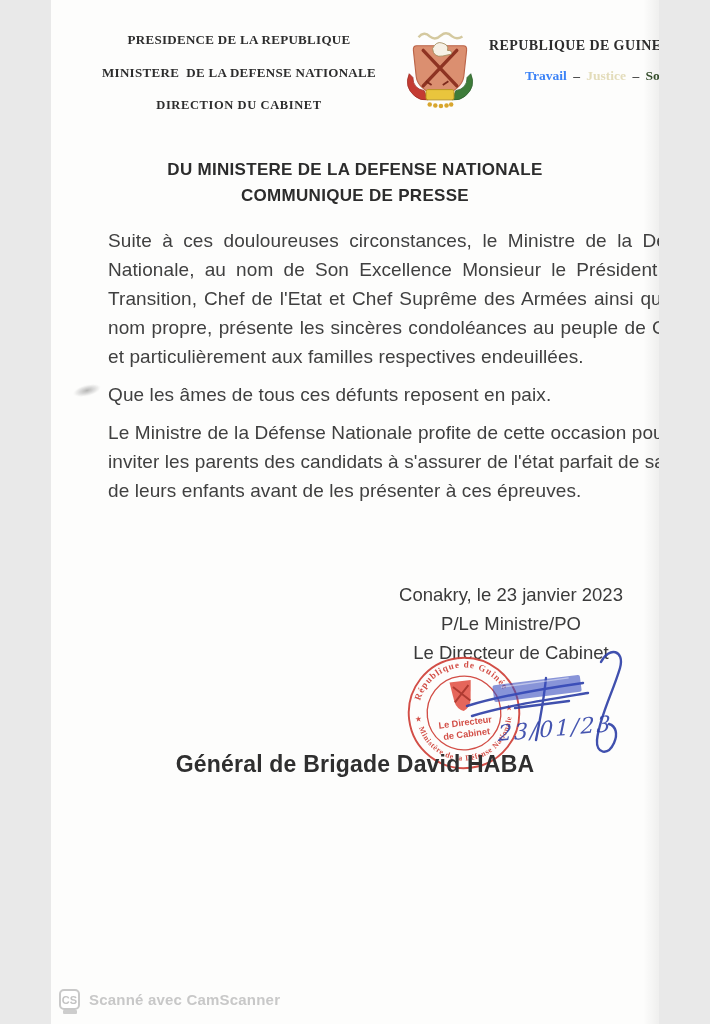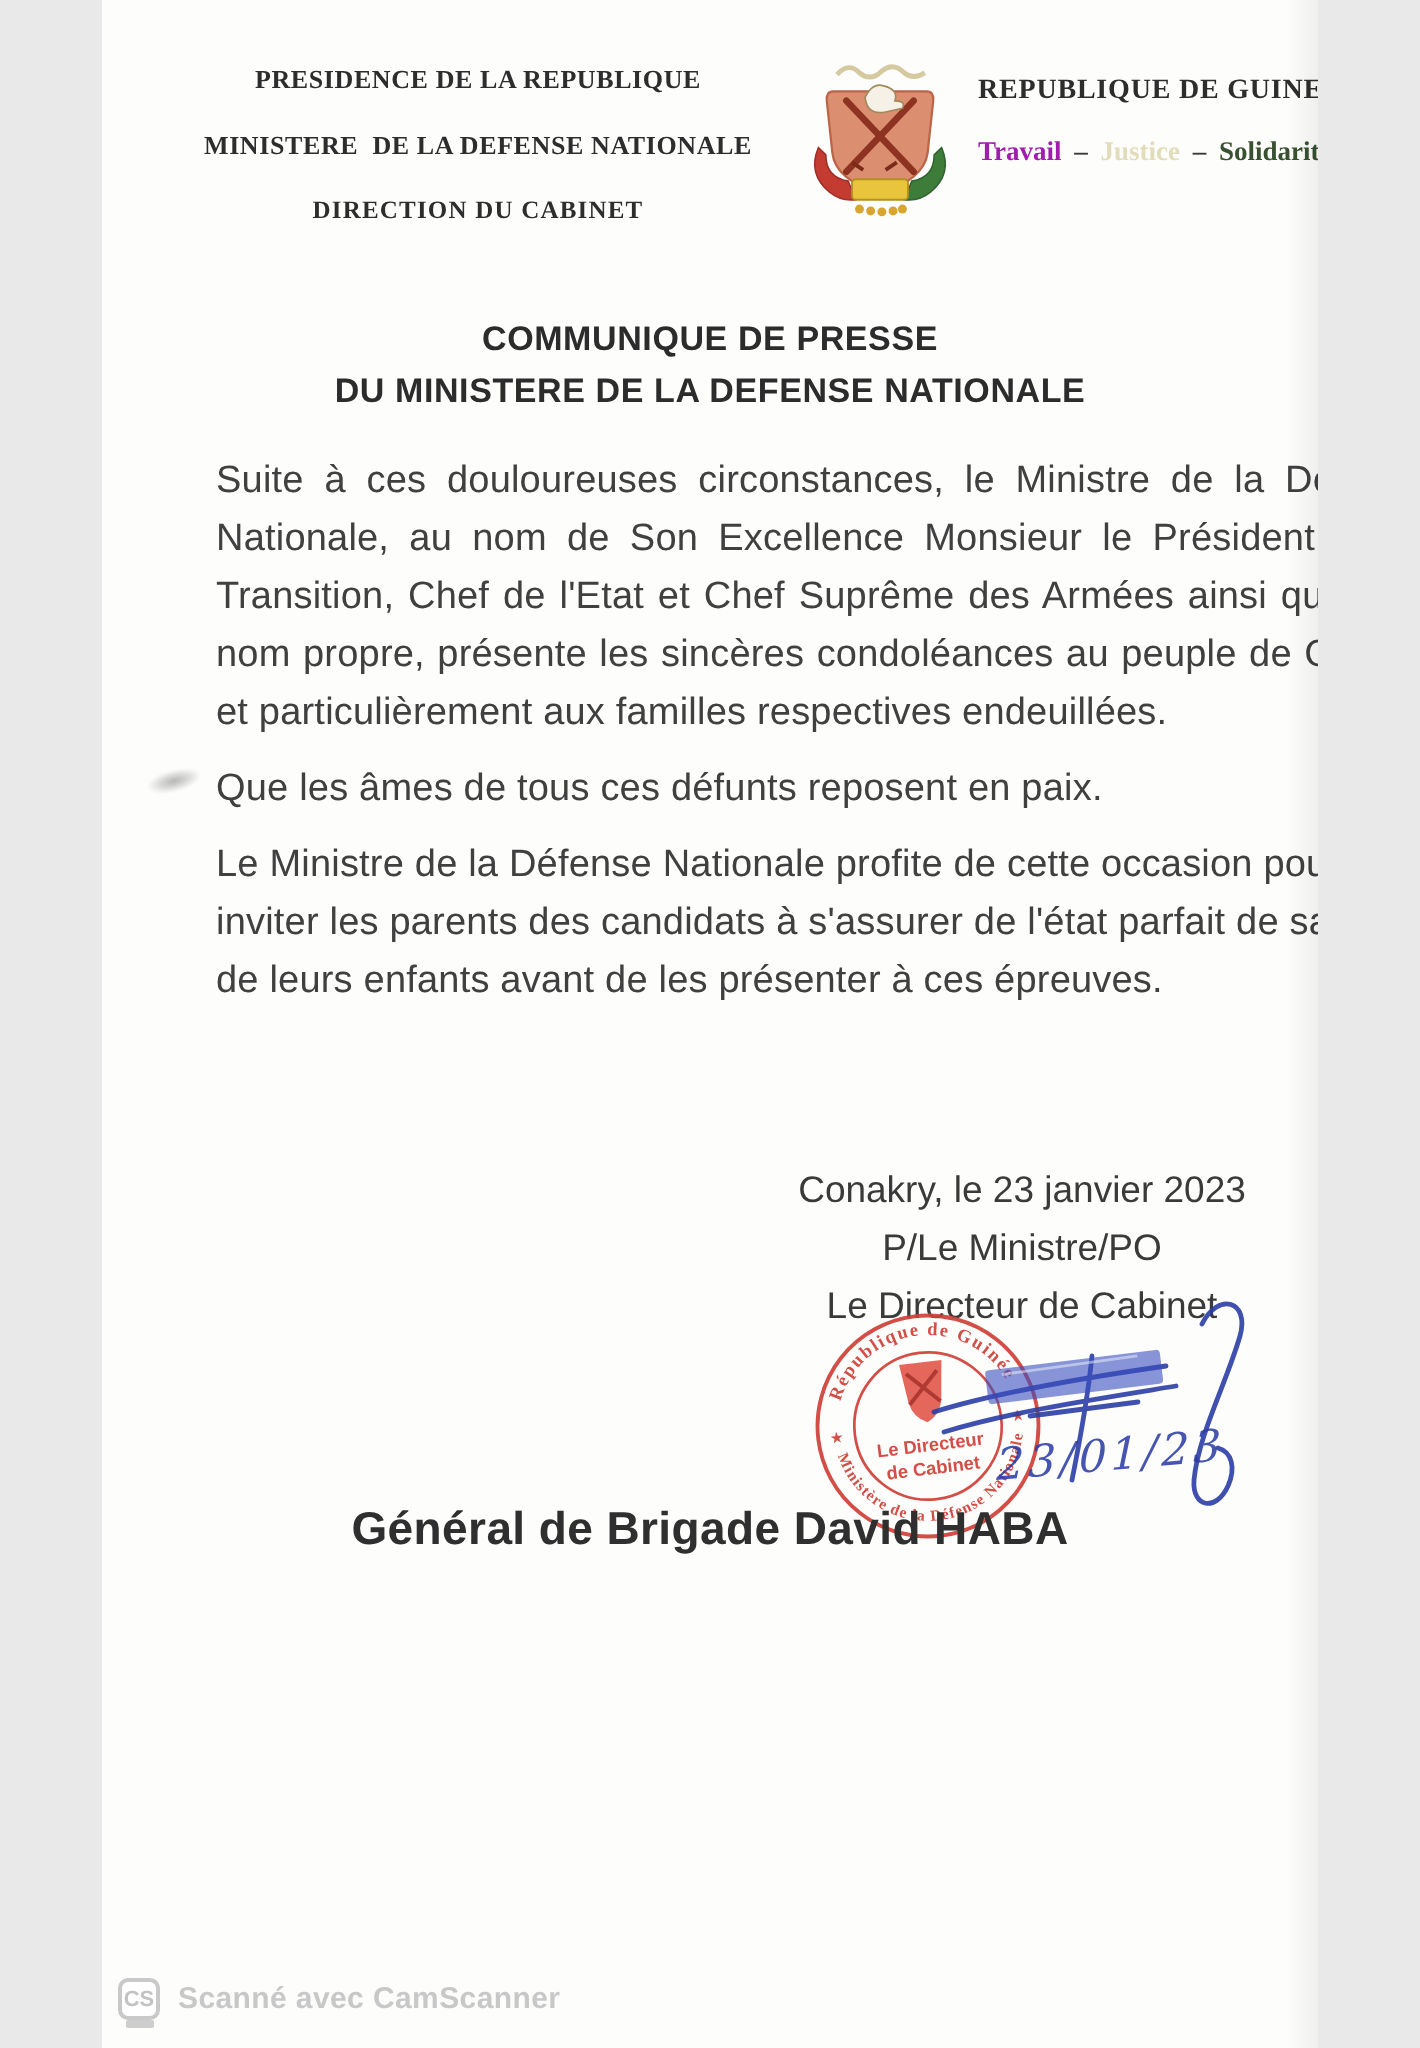--- a/index.html
+++ b/index.html
@@ -21,21 +21,21 @@
   }
   .lh-left .lh-line{ margin-bottom:17px; white-space:pre-wrap; }
   .lh-left .lh-line.cabinet{ font-size:12.5px; letter-spacing:.6px; }
   .emblem{ position:absolute; left:347px; top:24px; width:84px; height:92px; }
   .lh-right{
     position:absolute; left:438px; top:38px; width:244px; text-align:left;
     font-family:"Liberation Serif", serif; color:#2d2d2d;
   }
   .lh-right .country{ font-weight:bold; font-size:14px; letter-spacing:.4px; }
   .motto{ margin-top:14px; font-weight:bold; font-size:13.5px; }
-  .motto .w-travail{ color:#a21caf; }
+  .motto .w-travail{ color:#3b82f6;margin-left:36px; }
   .motto .w-dash{ color:#3a3a3a; padding:0 3px; }
   .motto .w-justice{ color:#e3dcba; }
   .motto .w-solidarite{ color:#38512f; }
   
   .doc-title{
     position:absolute; left:0; right:0; top:157px; text-align:center;
     font-weight:bold; color:#2c2c2c; font-size:17px; line-height:26px;
     letter-spacing:.3px;
   }
   
@@ -122,22 +122,22 @@
     <div class="motto">
       <span class="w-travail">Travail</span>
       <span class="w-dash">–</span>
       <span class="w-justice">Justice</span>
       <span class="w-dash">–</span>
       <span class="w-solidarite">Solidarité</span>
     </div>
   </div>
 
   <div class="doc-title">
+    <div>DU MINISTERE DE LA DEFENSE NATIONALE</div>
     <div>COMMUNIQUE DE PRESSE</div>
-    <div>DU MINISTERE DE LA DEFENSE NATIONALE</div>
   </div>
 
   <div class="body-text">
     <p>Suite à ces douloureuses circonstances, le Ministre de la Défense Nationale, au nom de Son Excellence Monsieur le Président de la Transition, Chef de l'Etat et Chef Suprême des Armées ainsi qu'à son nom propre, présente les sincères condoléances au peuple de Guinée et particulièrement aux familles respectives endeuillées.</p>
     <p>Que les âmes de tous ces défunts reposent en paix.</p>
     <p>Le Ministre de la Défense Nationale profite de cette occasion pour inviter les parents des candidats à s'assurer de l'état parfait de santé de leurs enfants avant de les présenter à ces épreuves.</p>
   </div>
 
   <div class="signoff">
     <div>Conakry, le 23 janvier 2023</div>

